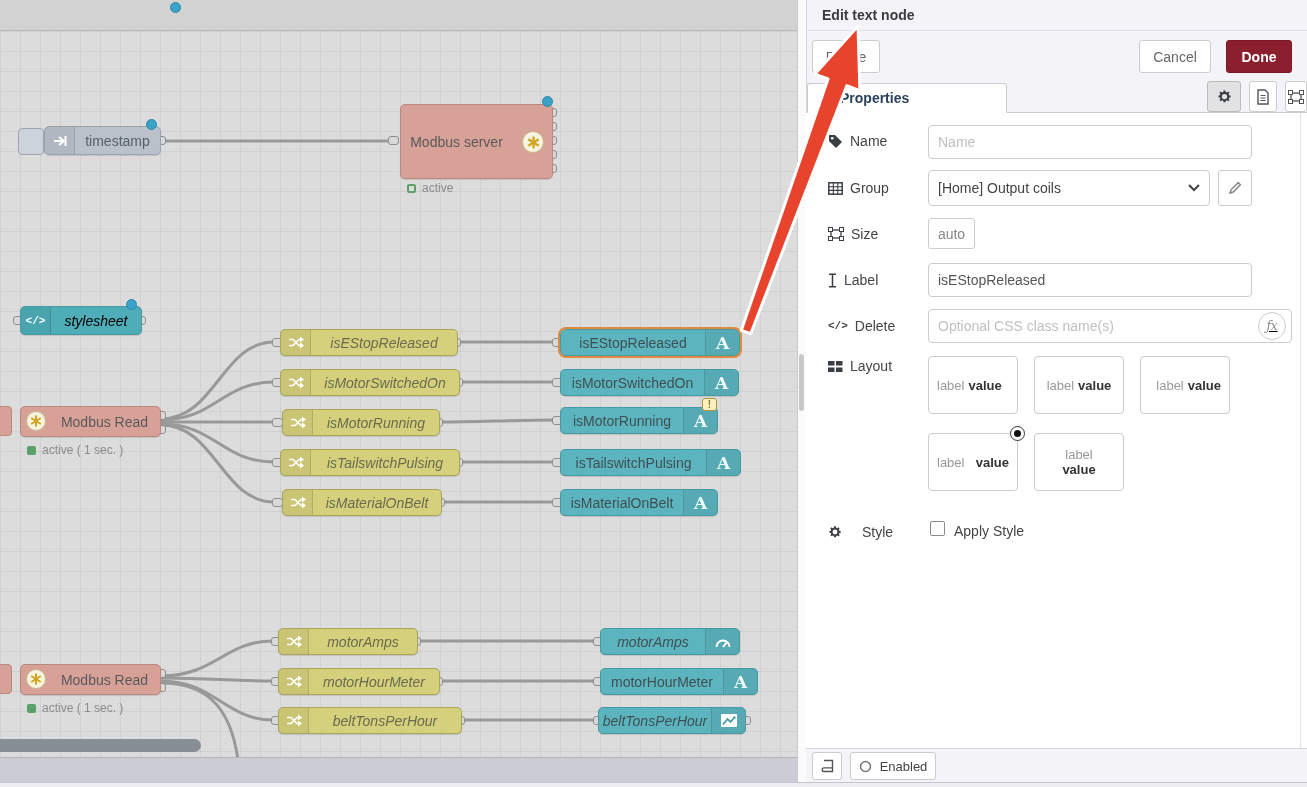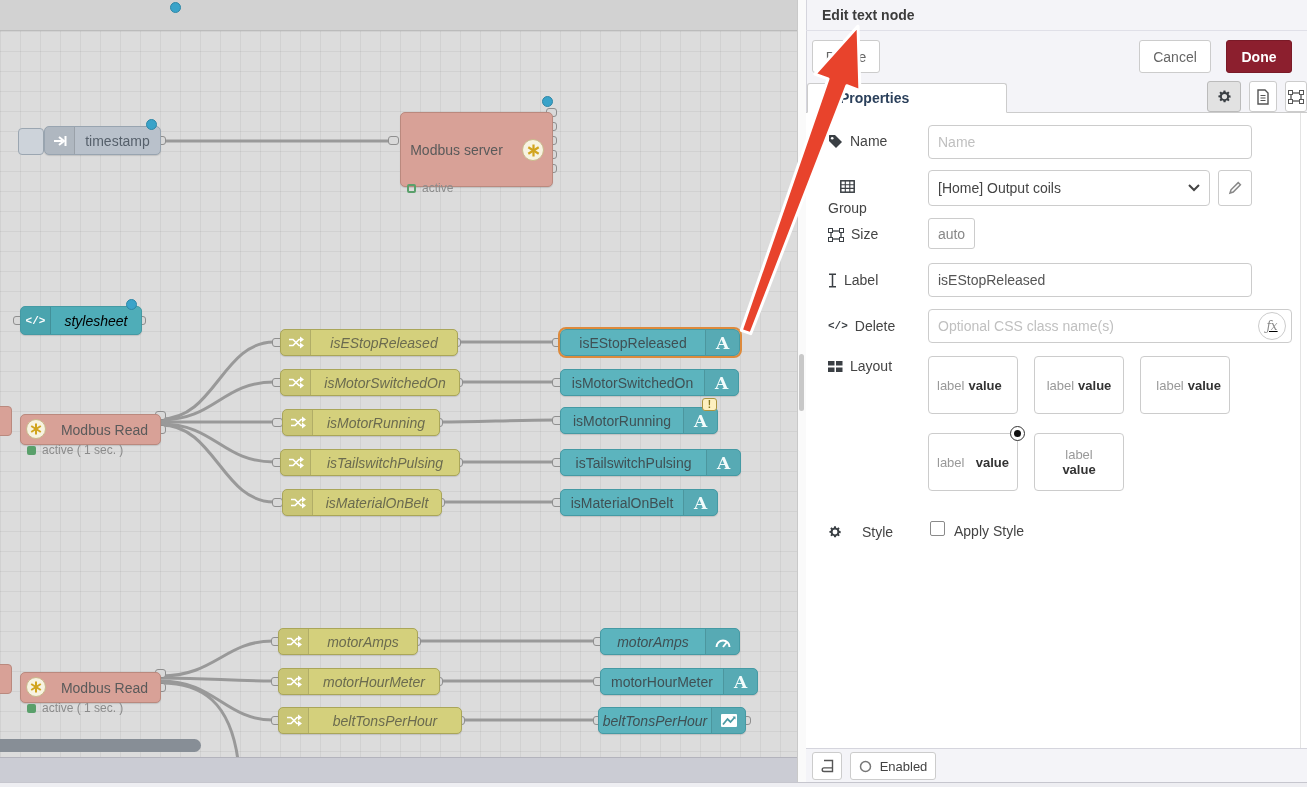--- a/index.html
+++ b/index.html
@@ -31,21 +31,21 @@
 
   .node{border:1px solid;border-radius:5px;z-index:2;box-shadow:0 1px 1px rgba(0,0,0,0.12);
     font-size:14px;color:#5a5a5a;}
   .node .lbl{position:absolute;inset:0;display:flex;align-items:center;justify-content:center;
     white-space:nowrap;overflow:hidden;}
   .italic{font-style:italic;}
   .strip{position:absolute;top:0;bottom:0;width:30px;display:flex;align-items:center;
     justify-content:center;background:rgba(0,0,0,0.05);}
   .strip.l{left:0;border-right:1px solid rgba(0,0,0,0.12);border-radius:4px 0 0 4px;}
   .strip.r{right:0;width:34px;border-left:1px solid rgba(0,0,0,0.12);border-radius:0 4px 4px 0;}
-  .n-salmon{background:var(--salmon);border-color:var(--salmon-border);margin-top:8px;}
+  .n-salmon{background:var(--salmon);border-color:var(--salmon-border);}
   .n-teal{background:var(--teal);border-color:var(--teal-border);}
   .n-khaki{background:var(--khaki);border-color:var(--khaki-border);color:#6b6b4f;}
   .n-inject{background:var(--inject);border-color:var(--inject-border);color:#56606b;}
   .n-teal .lbl{color:#3f5054;font-weight:500;}
   .selected{outline:2px solid var(--selected-orange);outline-offset:0;border-radius:6px;}
   .port{position:absolute;width:11px;height:9px;background:#d9d9d9;border:1px solid #8f8f8f;
     border-radius:3px;z-index:1;}
   .status{position:absolute;display:flex;align-items:center;gap:6px;font-size:12px;color:#8b8b8b;z-index:2;}
   .sq{width:9px;height:9px;border-radius:2px;}
   .sq.fill{background:var(--status-green);}
@@ -462,40 +462,40 @@
 
 <div class="frow-label" style="left:828px;top:133px;">
   <svg width="15" height="14">
       <path d="M1 7V1h6l7 7-6 6z" fill="#3a3f44"></path>
       <circle cx="4.2" cy="4.2" r="1.3" fill="#fff"></circle>
     </svg>
   <span>Name</span>
 </div>
 <input class="tinput" style="left: 928px; top: 125px; width: 324px; height: 34px;" placeholder="Name">
 
-<div class="frow-label" style="left:828px;top:180px;flex-direction:column;">
+<div class="frow-label" style="left:828px;top:180px;">
   <svg width="15" height="13">
       <rect x="0.8" y="0.8" width="13.4" height="11.4" fill="none" stroke="#3a3f44" stroke-width="1.5"></rect>
       <path d="M0.8 4.8h13.4M0.8 8.4h13.4M5.3 0.8v11.4M9.8 0.8v11.4" stroke="#3a3f44" stroke-width="1.1"></path>
     </svg>
   <span>Group</span>
 </div>
 <div class="tinput" id="group-select" style="left:928px;top:170px;width:282px;height:36px;">
   <span>[Home] Output coils</span>
   <svg width="12" height="8">
       <path d="M1 1l5 5 5-5" fill="none" stroke="#444" stroke-width="2"></path>
     </svg>
 </div>
 <button class="icon-btn" style="left:1218px;top:170px;width:34px;height:36px;">
   <svg width="14" height="14">
       <path d="M2 12l1-3.2L10.2 1.6l2.2 2.2L5.2 11z" fill="none" stroke="#888" stroke-width="1.5"></path>
     </svg>
 </button>
 
-<div class="frow-label" style="left:828px;top:226px;align-items:flex-end;">
+<div class="frow-label" style="left:828px;top:226px;">
   <svg width="16" height="14">
       <rect x="3" y="3" width="10" height="8" fill="none" stroke="#3a3f44" stroke-width="1.3"></rect>
       <g fill="#fff" stroke="#3a3f44">
         <rect x="0.5" y="0.5" width="4" height="4"></rect>
         <rect x="11.5" y="0.5" width="4" height="4"></rect>
         <rect x="0.5" y="9.5" width="4" height="4"></rect>
         <rect x="11.5" y="9.5" width="4" height="4"></rect>
       </g>
     </svg>
   <span>Size</span>

